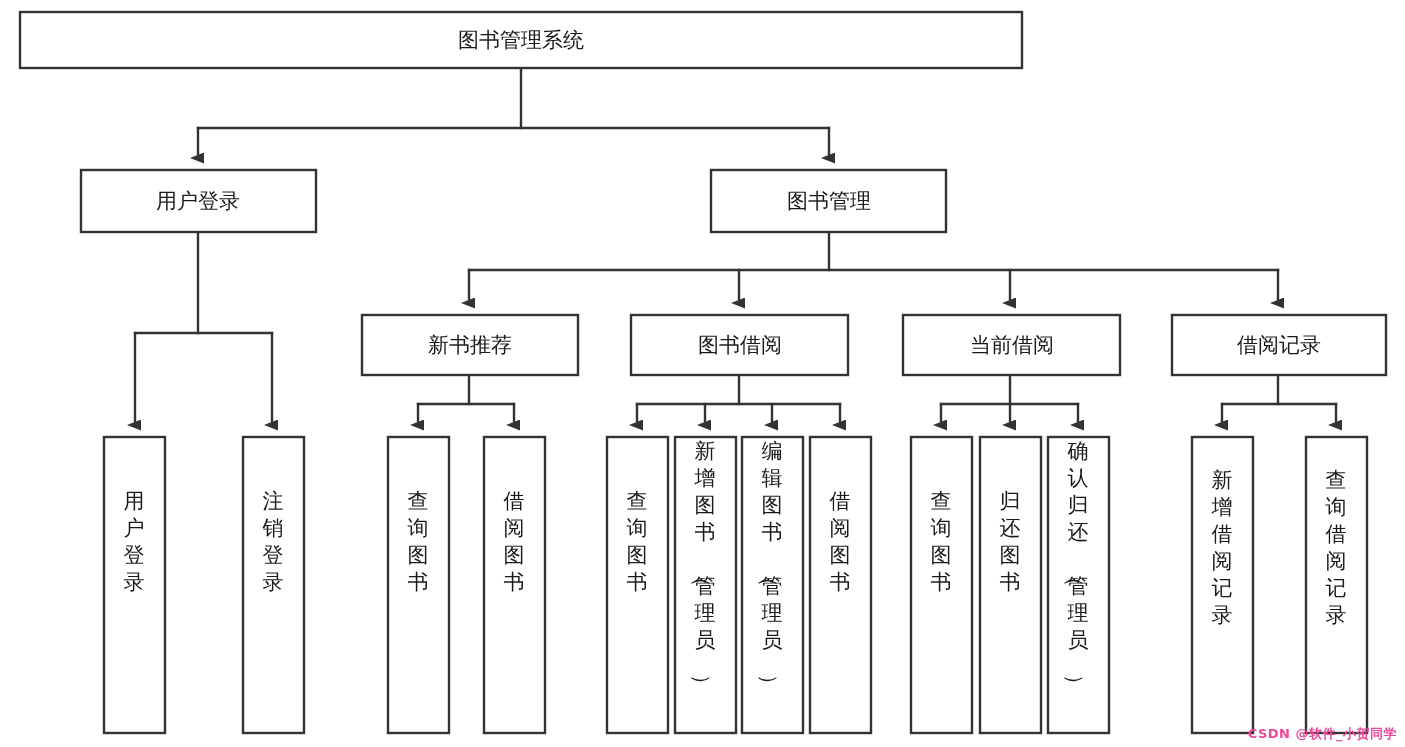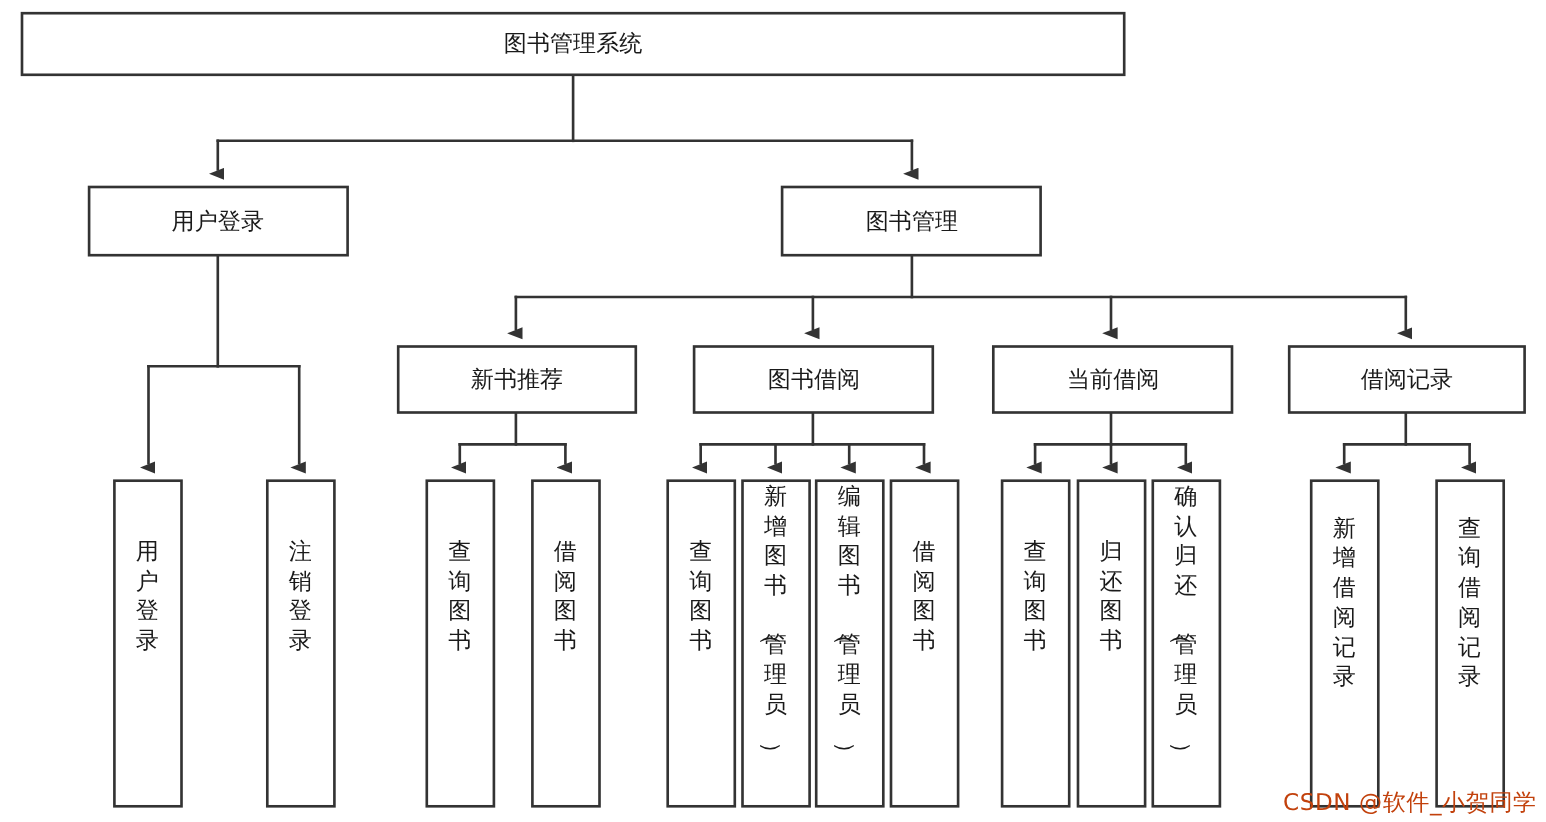--- a/index.html
+++ b/index.html
@@ -47,26 +47,27 @@
     stroke-linecap: square;
   }
   .arrow-head {
     fill: #333333;
     stroke: none;
   }
   .watermark {
     position: absolute;
     right: 8px;
     bottom: 4px;
-    color: #c2410c;
-    font-family: "DejaVu Sans", "Liberation Sans", sans-serif;
-    font-size: 21px;
+    color: #ec4899;
+    font-family: "DejaVu Sans", "Liberation Sans", sans-serif;
+    font-size: 13px;
     letter-spacing: 0.5px;
     white-space: nowrap;
     user-select: none;
+    font-weight: bold;
   }
 </style>
 </head>
 <body>
 
 <svg id="diagram" viewBox="0 0 1405 747" xmlns="http://www.w3.org/2000/svg">
 
   <defs>
     <marker id="arrow" markerWidth="12" markerHeight="14" refX="1.5" refY="6" orient="auto" markerUnits="userSpaceOnUse">
       <path class="arrow-head" d="M 0 0 L 11 0 L 5.5 14 Z"></path>

